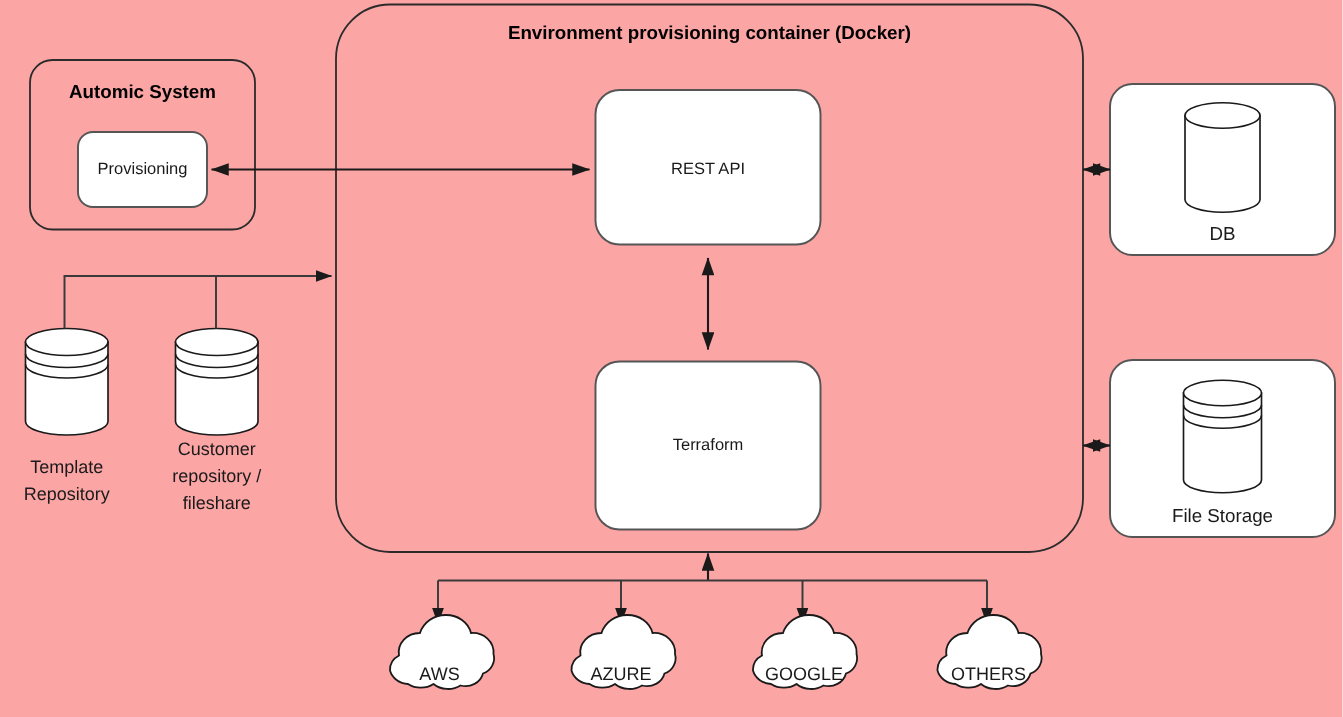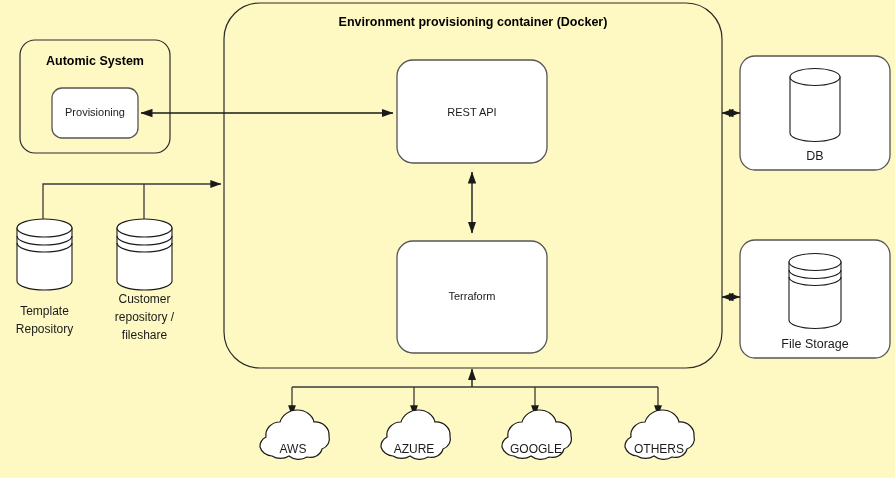--- a/index.html
+++ b/index.html
@@ -8,21 +8,21 @@
     padding: 0;
     background: #ffffff;
   }
   body {
     font-family: "Liberation Sans", sans-serif;
   }
   #diagram-root {
     position: relative;
     width: 895px;
     height: 478px;
-    background: #fef9c3;
+    background: #fca5a5;
     overflow: hidden;
   }
   #diagram-svg {
     position: absolute;
     left: 0;
     top: 0;
     width: 895px;
     height: 478px;
   }
   .lbl {

